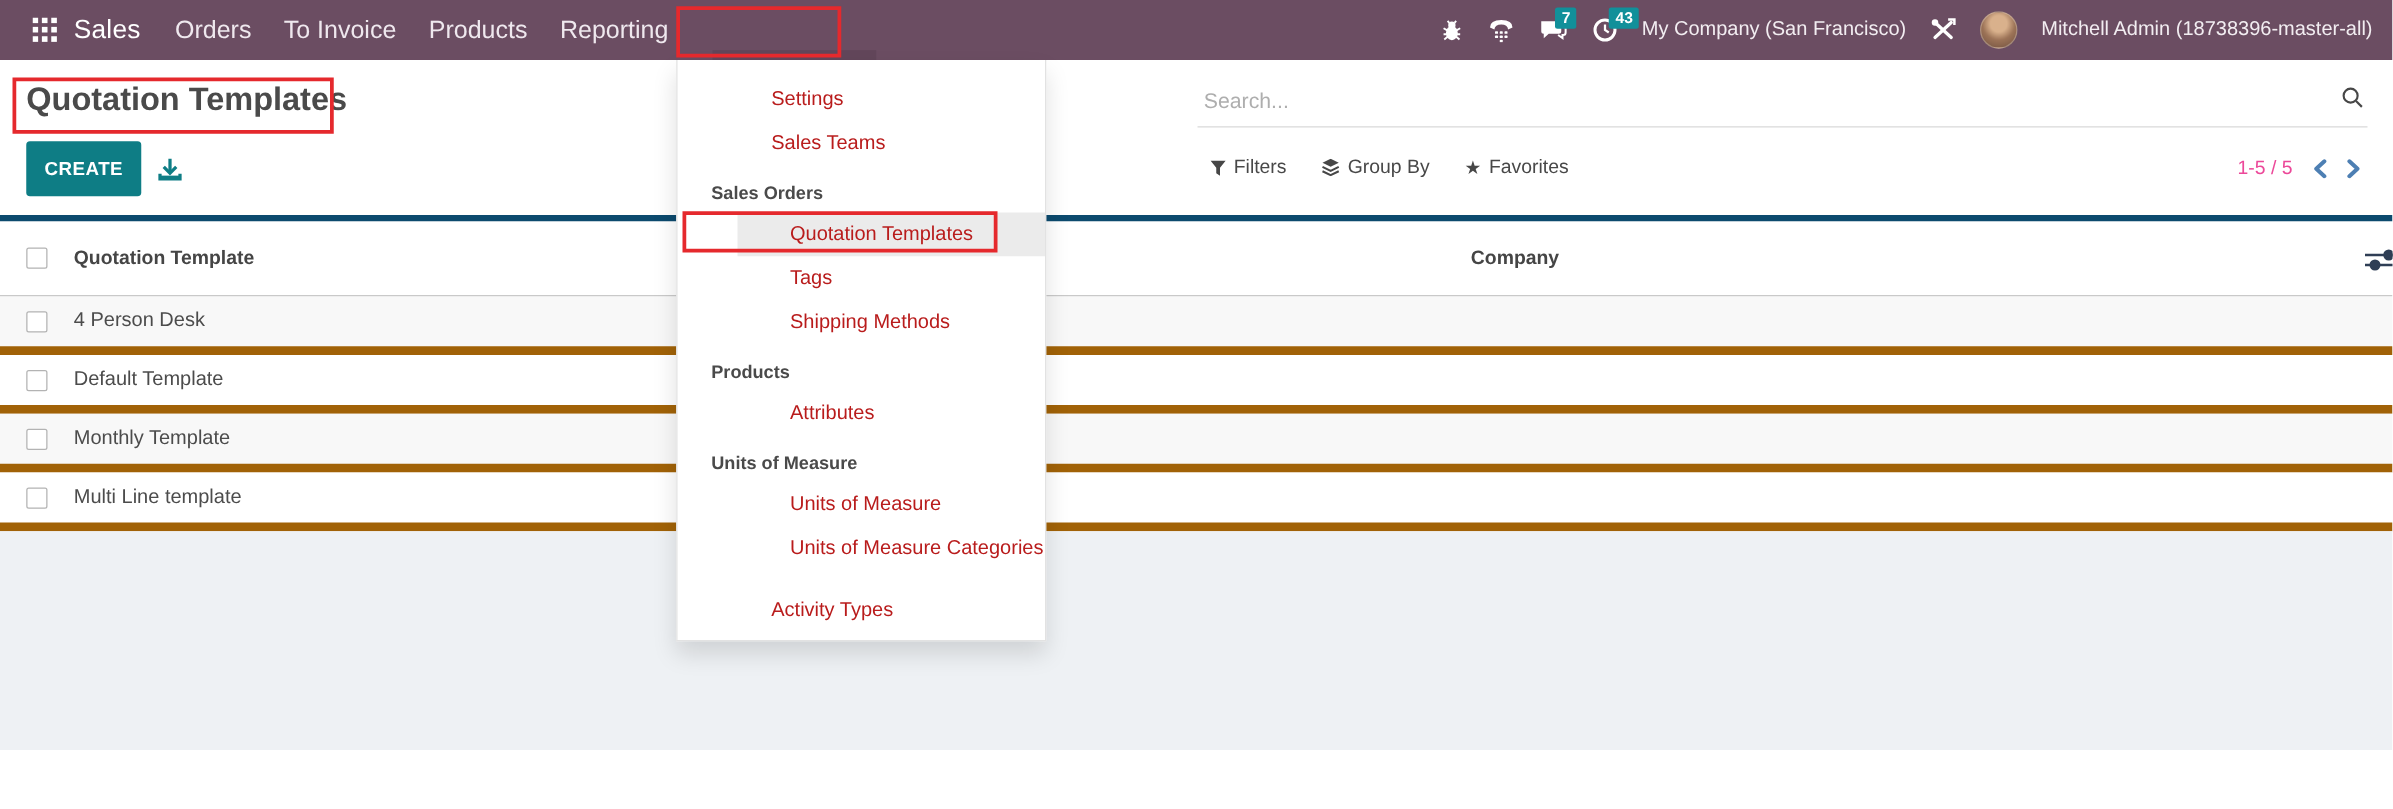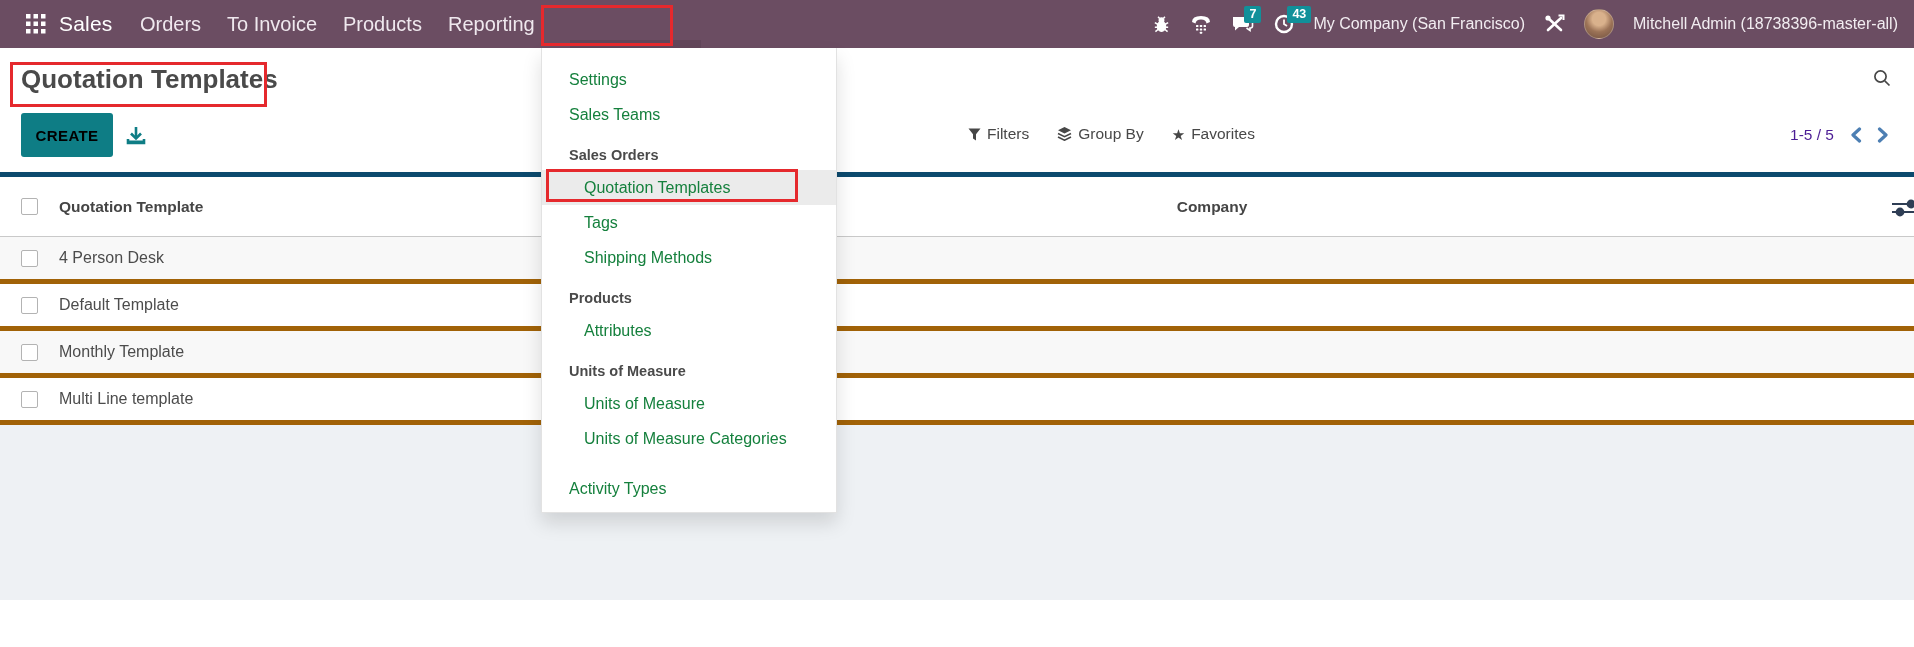--- a/index.html
+++ b/index.html
@@ -34,72 +34,72 @@
     width:30px; height:30px; border-radius:50%;
     background:radial-gradient(circle at 50% 32%, #d9b18c 0 28%, #9c7357 55%, #6f4f3e 100%);
     border:1px solid rgba(255,255,255,.25); cursor:pointer;
   }
 
   
   .control-panel { position:relative; height:124px; background:#fff; }
   .page-title { position:absolute; left:21px; top:16px; font-size:26px; color:#4a4a4a; }
   .create-btn {
     position:absolute; left:21px; top:65px; width:92px; height:44px;
-    background:var(--primary,#0e7d85); color:#000000; border:none; border-radius:3px;
+    background:var(--primary,#0e7d85); color:#ffffff; border:none; border-radius:3px;
     font-family:inherit; font-size:15px; font-weight:bold; letter-spacing:.4px; cursor:pointer;
   }
   .download-btn { position:absolute; left:122px; top:75px; width:28px; height:28px; background:none; border:none; cursor:pointer; }
 
   .search-area { position:absolute; left:958px; right:20px; top:0; height:60px; }
   .search-input {
     position:absolute; left:0; right:0; top:12px; height:42px;
     border:none; border-bottom:1px solid #d9d9d9; outline:none; background:transparent;
     font-family:inherit; font-size:17px; color:#555; padding:0 30px 0 5px;
   }
   .search-input::placeholder { color:#aeaeae; }
   .search-icon { position:absolute; right:2px; top:20px; cursor:pointer; }
 
   .filter-bar { position:absolute; left:968px; top:73px; display:flex; gap:28px; align-items:center; height:26px; }
   .filter-btn { display:flex; align-items:center; gap:6px; font-size:15.5px; color:#484848; cursor:pointer; white-space:nowrap; }
   .star-glyph { font-size:15px; color:#474747; line-height:1; }
 
   .pager { position:absolute; right:24px; top:75px; display:flex; align-items:center; gap:15px; height:24px; }
-  .pager-range { font-size:15.5px; color:#4c1d95; }
+  .pager-range { font-size:15.5px; color:#ec4899; }
   .pager-arrow { background:none; border:none; cursor:pointer; padding:0; display:flex; align-items:center; }
 
   
   .list-header {
     height:65px; border-top:5px solid #0c4a6e; border-bottom:1px solid #c9c9c9;
     display:grid; grid-template-columns:40px 470px 1fr; align-items:center;
     font-size:15.5px; font-weight:bold; color:#454545; position:relative; background:#fff;
   }
   .cell-check { padding-left:21px; display:flex; align-items:center; }
   .checkbox {
     width:17px; height:17px; border:1px solid #b3b3b3; border-radius:2px; background:#fff;
     appearance:none; -webkit-appearance:none; cursor:pointer;
   }
   .cell-name { padding-left:19px; }
   .cell-company { text-align:center; }
   .optional-cols-btn { position:absolute; right:-7px; top:22px; background:none; border:none; cursor:pointer; }
 
   .list-row {
     height:47px; display:grid; grid-template-columns:40px 470px 1fr; align-items:center;
-    border-bottom:5px solid #a16207; font-size:16px; color:#4c4c4c; cursor:pointer; background:#fff;
+    border-bottom:7px solid #a16207; font-size:16px; color:#4c4c4c; cursor:pointer; background:#fff;
   }
   .list-row.striped { background:#f8f8f8; }
 
   .below-table { height:175px; background:#eef1f4; }
 
   
   .dropdown {
     position:absolute; left:541px; top:48px; width:296px; height:465px;
     background:#fff; border:1px solid #e2e2e2; border-top:none;
     box-shadow:0 10px 18px rgba(0,0,0,.13); z-index:30; padding-top:14px;
   }
-  .dd-item { height:35px; display:flex; align-items:center; padding-left:27px; font-size:16px; color:#15803d; cursor:pointer; }
+  .dd-item { height:35px; display:flex; align-items:center; padding-left:27px; font-size:16px; color:#b91c1c; cursor:pointer;margin-left:48px; }
   .dd-item.indent { padding-left:42px; }
   .dd-item.highlight { background:#ebebeb; }
   .dd-item.last { margin-top:15px; }
   .dd-header { height:30px; margin-top:8px; display:flex; align-items:center; padding-left:27px; font-size:14.5px; font-weight:bold; color:#4a4a4a; cursor:default; }
 
   
   .annotation { position:absolute; border:3px solid var(--annotation,#e5292d); z-index:40; pointer-events:none; }
   .anno-config { left:541px; top:5px; width:132px; height:41px; }
   .anno-title { left:10px; top:62px; width:257px; height:45px; }
   .anno-menu-item { left:546px; top:169px; width:252px; height:33px; }
@@ -199,20 +199,21 @@
       <g stroke="var(--primary,#0e7d85)" stroke-width="2.6" fill="none">
         <path d="M12 3 V13"></path>
         <path d="M7 9.5 L12 14.5 L17 9.5"></path>
       </g>
       <path d="M4 15 V19 H20 V15" fill="none" stroke="var(--primary,#0e7d85)" stroke-width="2.6"></path>
       <rect x="4" y="16.5" width="16" height="3.5" fill="var(--primary,#0e7d85)"></rect>
     </svg>
   </button>
 
   <div class="search-area">
+    <input class="search-input" type="text" placeholder="Search..." style="">
     <span class="search-icon">
       <svg width="20" height="20" viewBox="0 0 20 20">
         <circle cx="8.5" cy="8.5" r="5.6" fill="none" stroke="#474747" stroke-width="1.7"></circle>
         <path d="M12.8 12.8 L17.5 17.5" stroke="#474747" stroke-width="1.7"></path>
       </svg>
     </span>
   </div>
 
   <div class="filter-bar">
     <div class="filter-btn">

